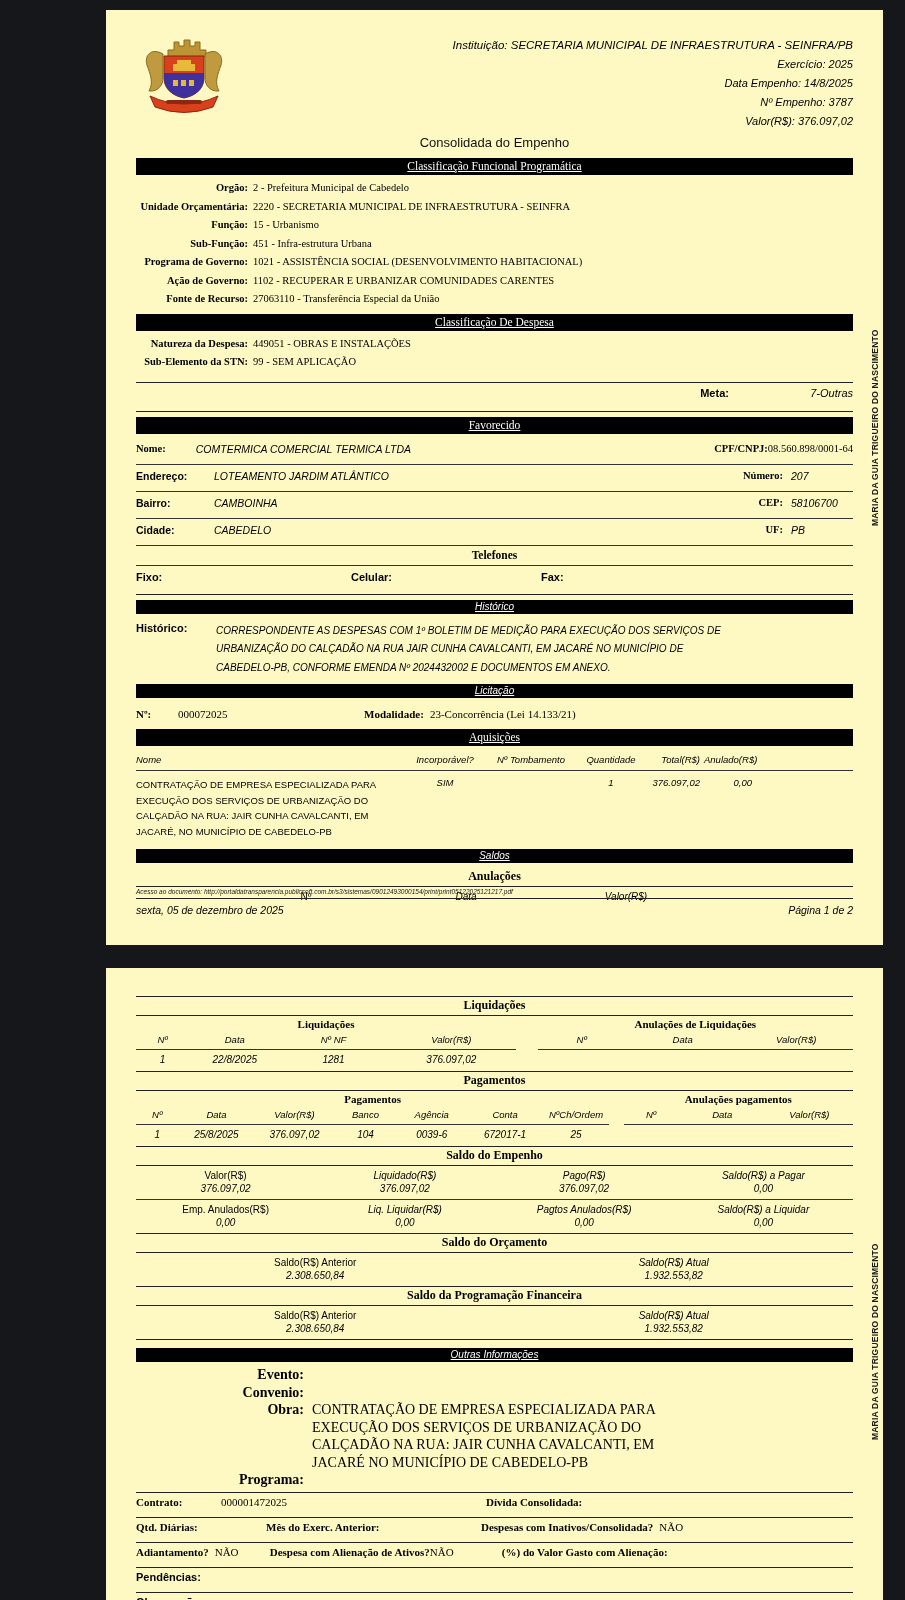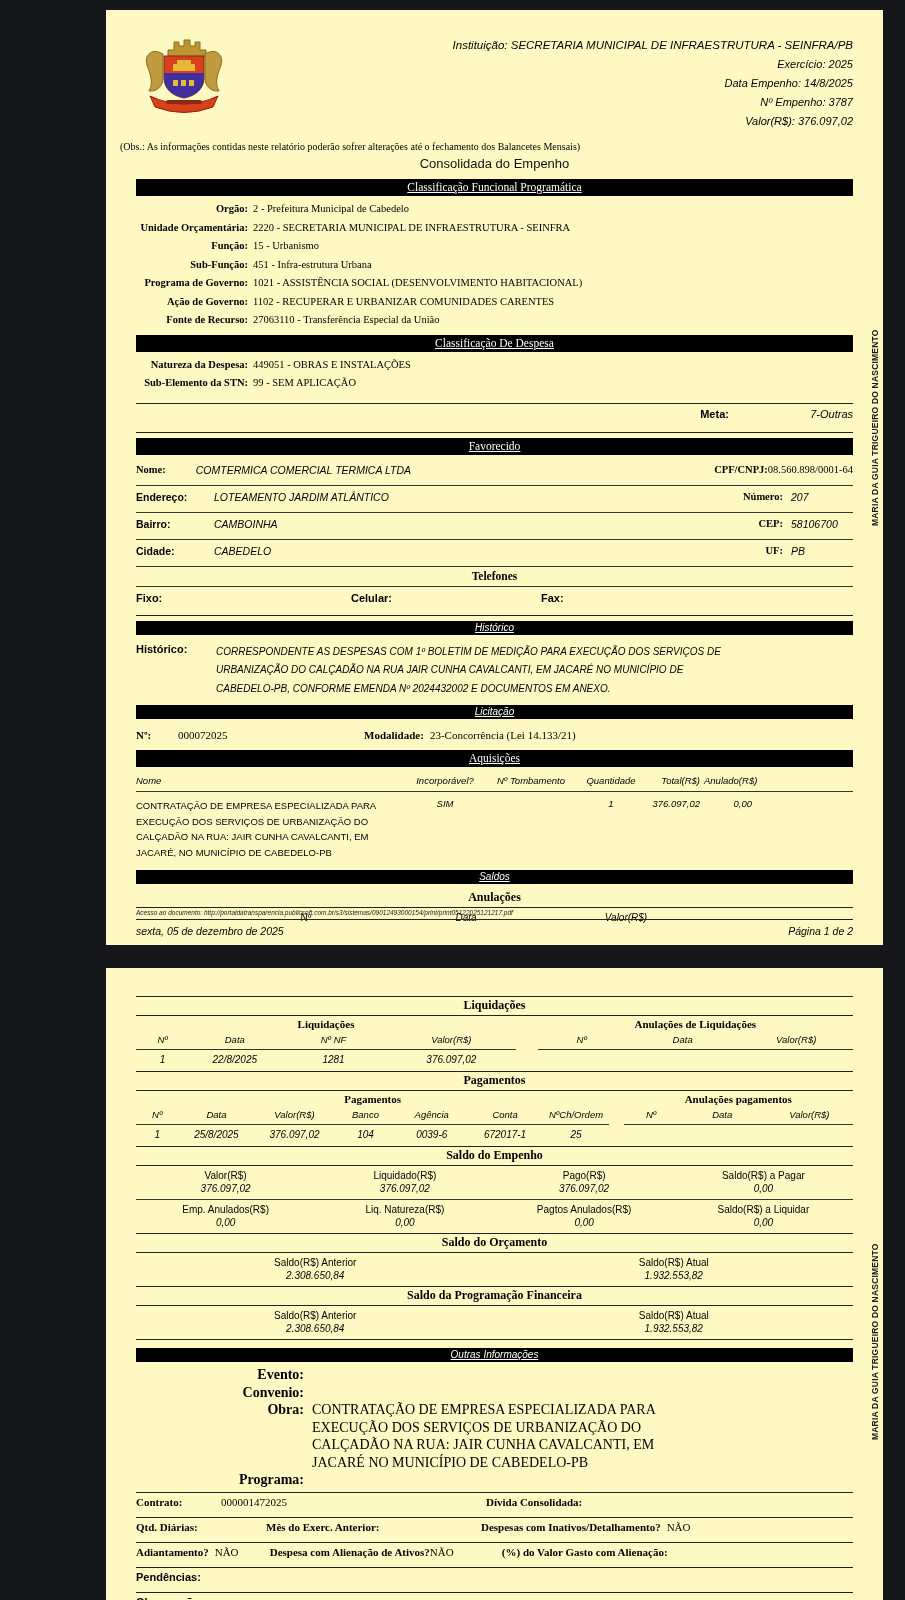--- a/index.html
+++ b/index.html
@@ -87,21 +87,21 @@
   .g-liq-r { display:grid; grid-template-columns:28% 36% 36%; }
   .g-pag-l { display:grid; grid-template-columns:9% 16% 17% 13% 15% 16% 14%; }
   .g-pag-r { display:grid; grid-template-columns:24% 38% 38%; }
   .thead { font-style:italic; font-size:9.5px; padding:2px 0 4px; border-bottom:1px solid #333; }
   .thead span, .trow span { text-align:center; }
   .trow { font-style:italic; font-size:10px; padding:4px 0 6px; }
   .g4 { display:grid; grid-template-columns:25% 25% 25% 25%; font-size:10px; }
   .g4 span { text-align:center; }
   .g2 { display:grid; grid-template-columns:50% 50%; font-size:10px; }
   .g2 span { text-align:center; }
-  .lbl-row { padding-top:4px; } .lbl-row .i { }
+  .lbl-row { padding-top:4px; } .lbl-row .i { font-style:italic; }
   .val-row { font-style:italic; padding:2px 0 5px; }
 
   .oi-row { display:flex; font-family:"Liberation Serif", serif; font-size:14px; line-height:17.5px; }
   .oi-k { width:168px; text-align:right; font-weight:bold; flex:none; }
   .oi-v { margin-left:8px; max-width:372px; }
 
   .b-row { border-top:1.5px solid #222; margin-top:3px; padding:3px 0 6px; display:flex;
            font-family:"Liberation Serif", serif; font-size:11px; }
   .b-row b { font-weight:bold; }
   .b-sans { font-family:"Liberation Sans", sans-serif; font-weight:bold; }
@@ -132,21 +132,20 @@
       </svg>
       <div class="hdr-right">
         <div class="inst">Instituição: SECRETARIA MUNICIPAL DE INFRAESTRUTURA - SEINFRA/PB</div>
         <div>Exercício: 2025</div>
         <div>Data Empenho: 14/8/2025</div>
         <div>Nº Empenho: 3787</div>
         <div>Valor(R$): 376.097,02</div>
       </div>
     </div>
 
-    <div class="obs">(Obs.: As informações contidas neste relatório poderão sofrer alterações até o fechamento dos Balancetes Mensais)</div>
     <div class="doc-title">Consolidada do Empenho</div>
 
     <div class="bar srf">Classificação Funcional Programática</div>
     <div>
       <div class="kv">
           <span class="k">Orgão:</span>
           <span class="v">2 - Prefeitura Municipal de Cabedelo</span>
         </div>
       <div class="kv">
           <span class="k">Unidade Orçamentária:</span>
@@ -348,21 +347,21 @@
       <span class="i">Saldo(R$) a Pagar</span>
     </div>
     <div class="g4 val-row" style="border-bottom:1px solid #333">
       <span>376.097,02</span>
       <span>376.097,02</span>
       <span>376.097,02</span>
       <span>0,00</span>
     </div>
     <div class="g4 lbl-row">
       <span>Emp. Anulados(R$)</span>
-      <span class="i">Liq. Natureza(R$)</span>
+      <span class="i">Liq. Liquidar(R$)</span>
       <span class="i">Pagtos Anulados(R$)</span>
       <span class="i">Saldo(R$) a Liquidar</span>
     </div>
     <div class="g4 val-row">
       <span>0,00</span>
       <span>0,00</span>
       <span>0,00</span>
       <span>0,00</span>
     </div>
 
@@ -402,21 +401,21 @@
     </div>
 
     <div class="b-row">
       <b class="w85">Contrato:</b>
       <span class="w160">000001472025</span>
       <b style="margin-left:105px">Dívida Consolidada:</b>
     </div>
     <div class="b-row">
       <b class="w130">Qtd. Diárias:</b>
       <b class="w215">Mês do Exerc. Anterior:</b>
-      <b>Despesas com Inativos/Detalhamento?</b>
+      <b>Despesas com Inativos/Consolidada?</b>
       <span class="ml-a">NÃO</span>
     </div>
     <div class="b-row">
       <b>Adiantamento?</b>
       <span class="ml-a" style="width:55px">NÃO</span>
       <b>Despesa com Alienação de Ativos?</b>
       <span style="width:72px">NÃO</span>
       <b>(%) do Valor Gasto com Alienação:</b>
     </div>
     <div class="b-row b-sans">

